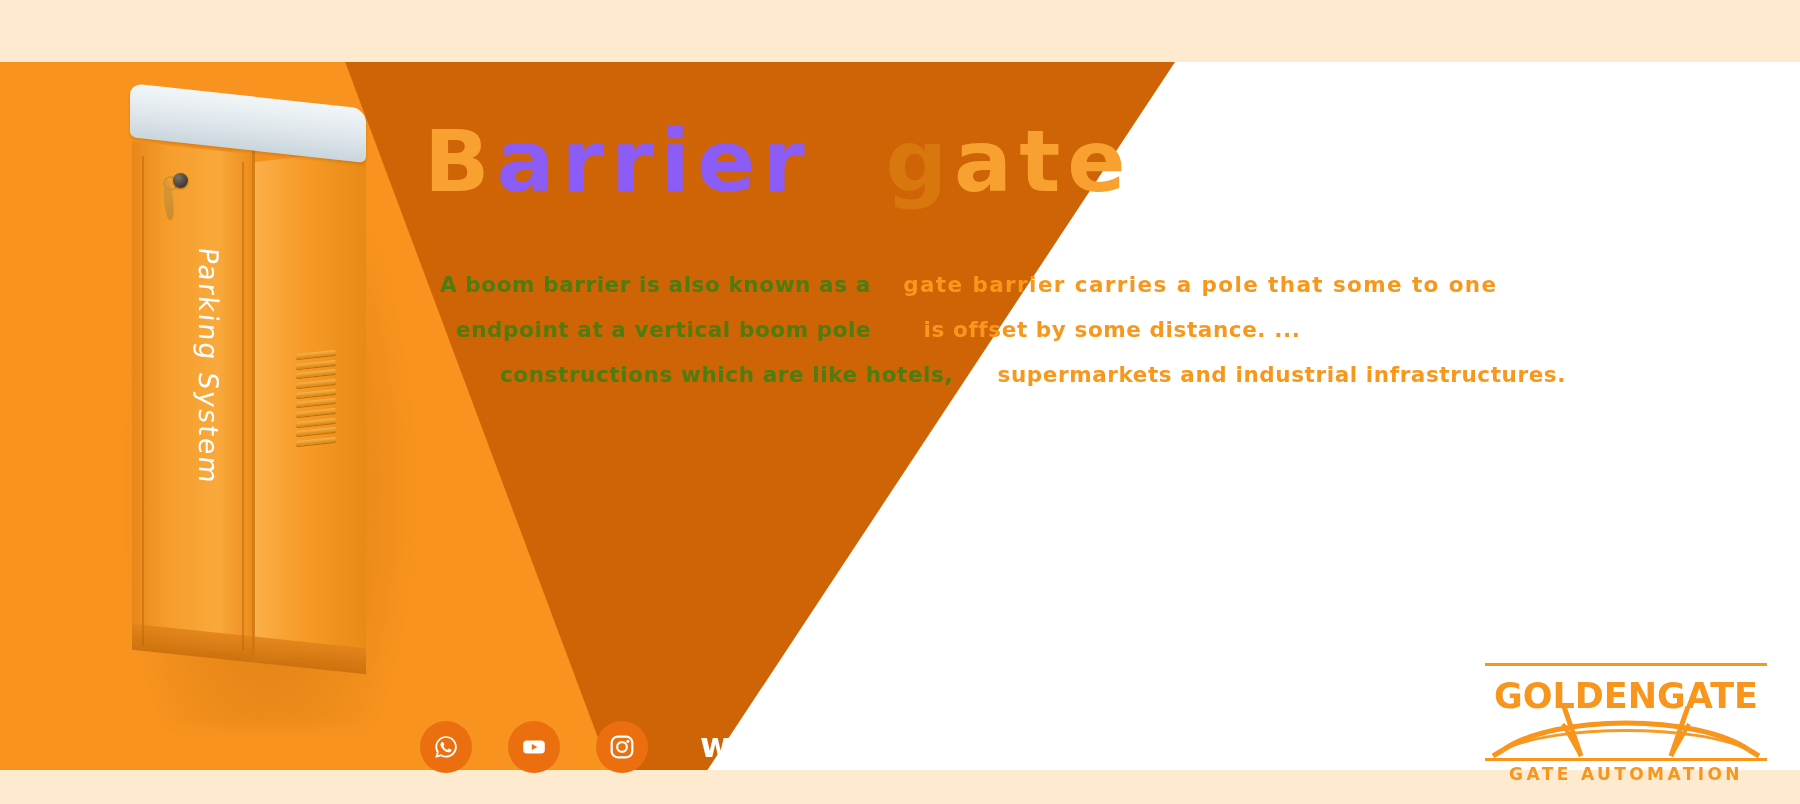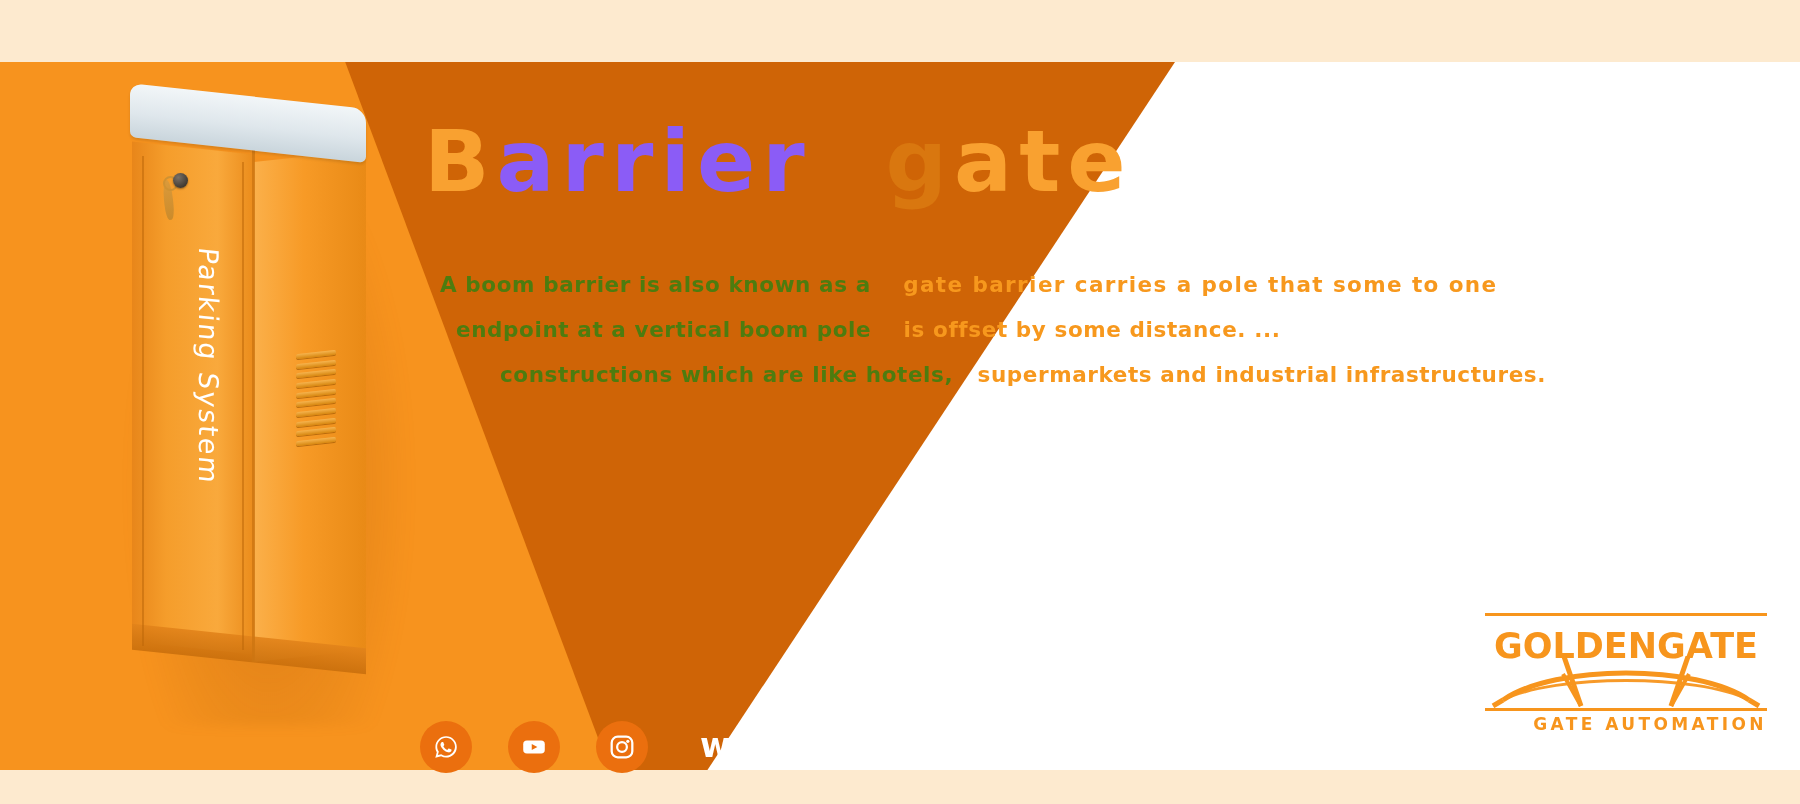--- a/index.html
+++ b/index.html
@@ -203,21 +203,21 @@
     letter-spacing: 0.6px;
     font-family: "DejaVu Sans", "Liberation Sans", sans-serif;
   }
   .body-copy .line { white-space: nowrap; }
   .body-copy .l1 { text-align: left; }
   .body-copy .l2 { text-align: left; padding-left: 16px; }
   .body-copy .l3 { text-align: left; padding-left: 34px; }
   .body-copy .l4 { text-align: left; padding-left: 60px; }
   .seg-w { color: #4d7c0f; }
   .seg-o { color: #f7981d; letter-spacing: 1.4px; }
-  .seg-o2 { color: #f7981d; letter-spacing: 0.6px; }
+  .seg-o2 { color: #f7981d; letter-spacing: 0.6px; margin-left: 20px; }
 
   
   .social {
     position: absolute;
     left: 420px;
     top: 721px;
     display: flex;
     gap: 36px;
     align-items: center;
   }
@@ -241,21 +241,21 @@
     font-weight: 700;
     letter-spacing: 3.6px;
     white-space: nowrap;
     font-family: "DejaVu Sans", "Liberation Sans", sans-serif;
   }
 
   
   .logo {
     position: absolute;
     left: 1485px;
-    top: 604px;
+    top: 654px;
     width: 282px;
     height: 132px;
   }
   .logo-rule {
     position: absolute;
     left: 0;
     width: 282px;
     height: 3px;
     background: #f7951d;
   }
@@ -275,21 +275,21 @@
   }
   .logo-bridge {
     position: absolute;
     left: 0; top: 52px;
     width: 282px; height: 52px;
   }
   .logo-sub {
     position: absolute;
     left: 0; top: 110px;
     width: 282px;
-    text-align: right;
+    text-align: center;
     color: #f7951d;
     font-size: 17px;
     font-weight: 700;
     letter-spacing: 3.4px;
     font-family: "DejaVu Sans", "Liberation Sans", sans-serif;
     white-space: nowrap;
   }
 </style>
 </head>
 <body>

